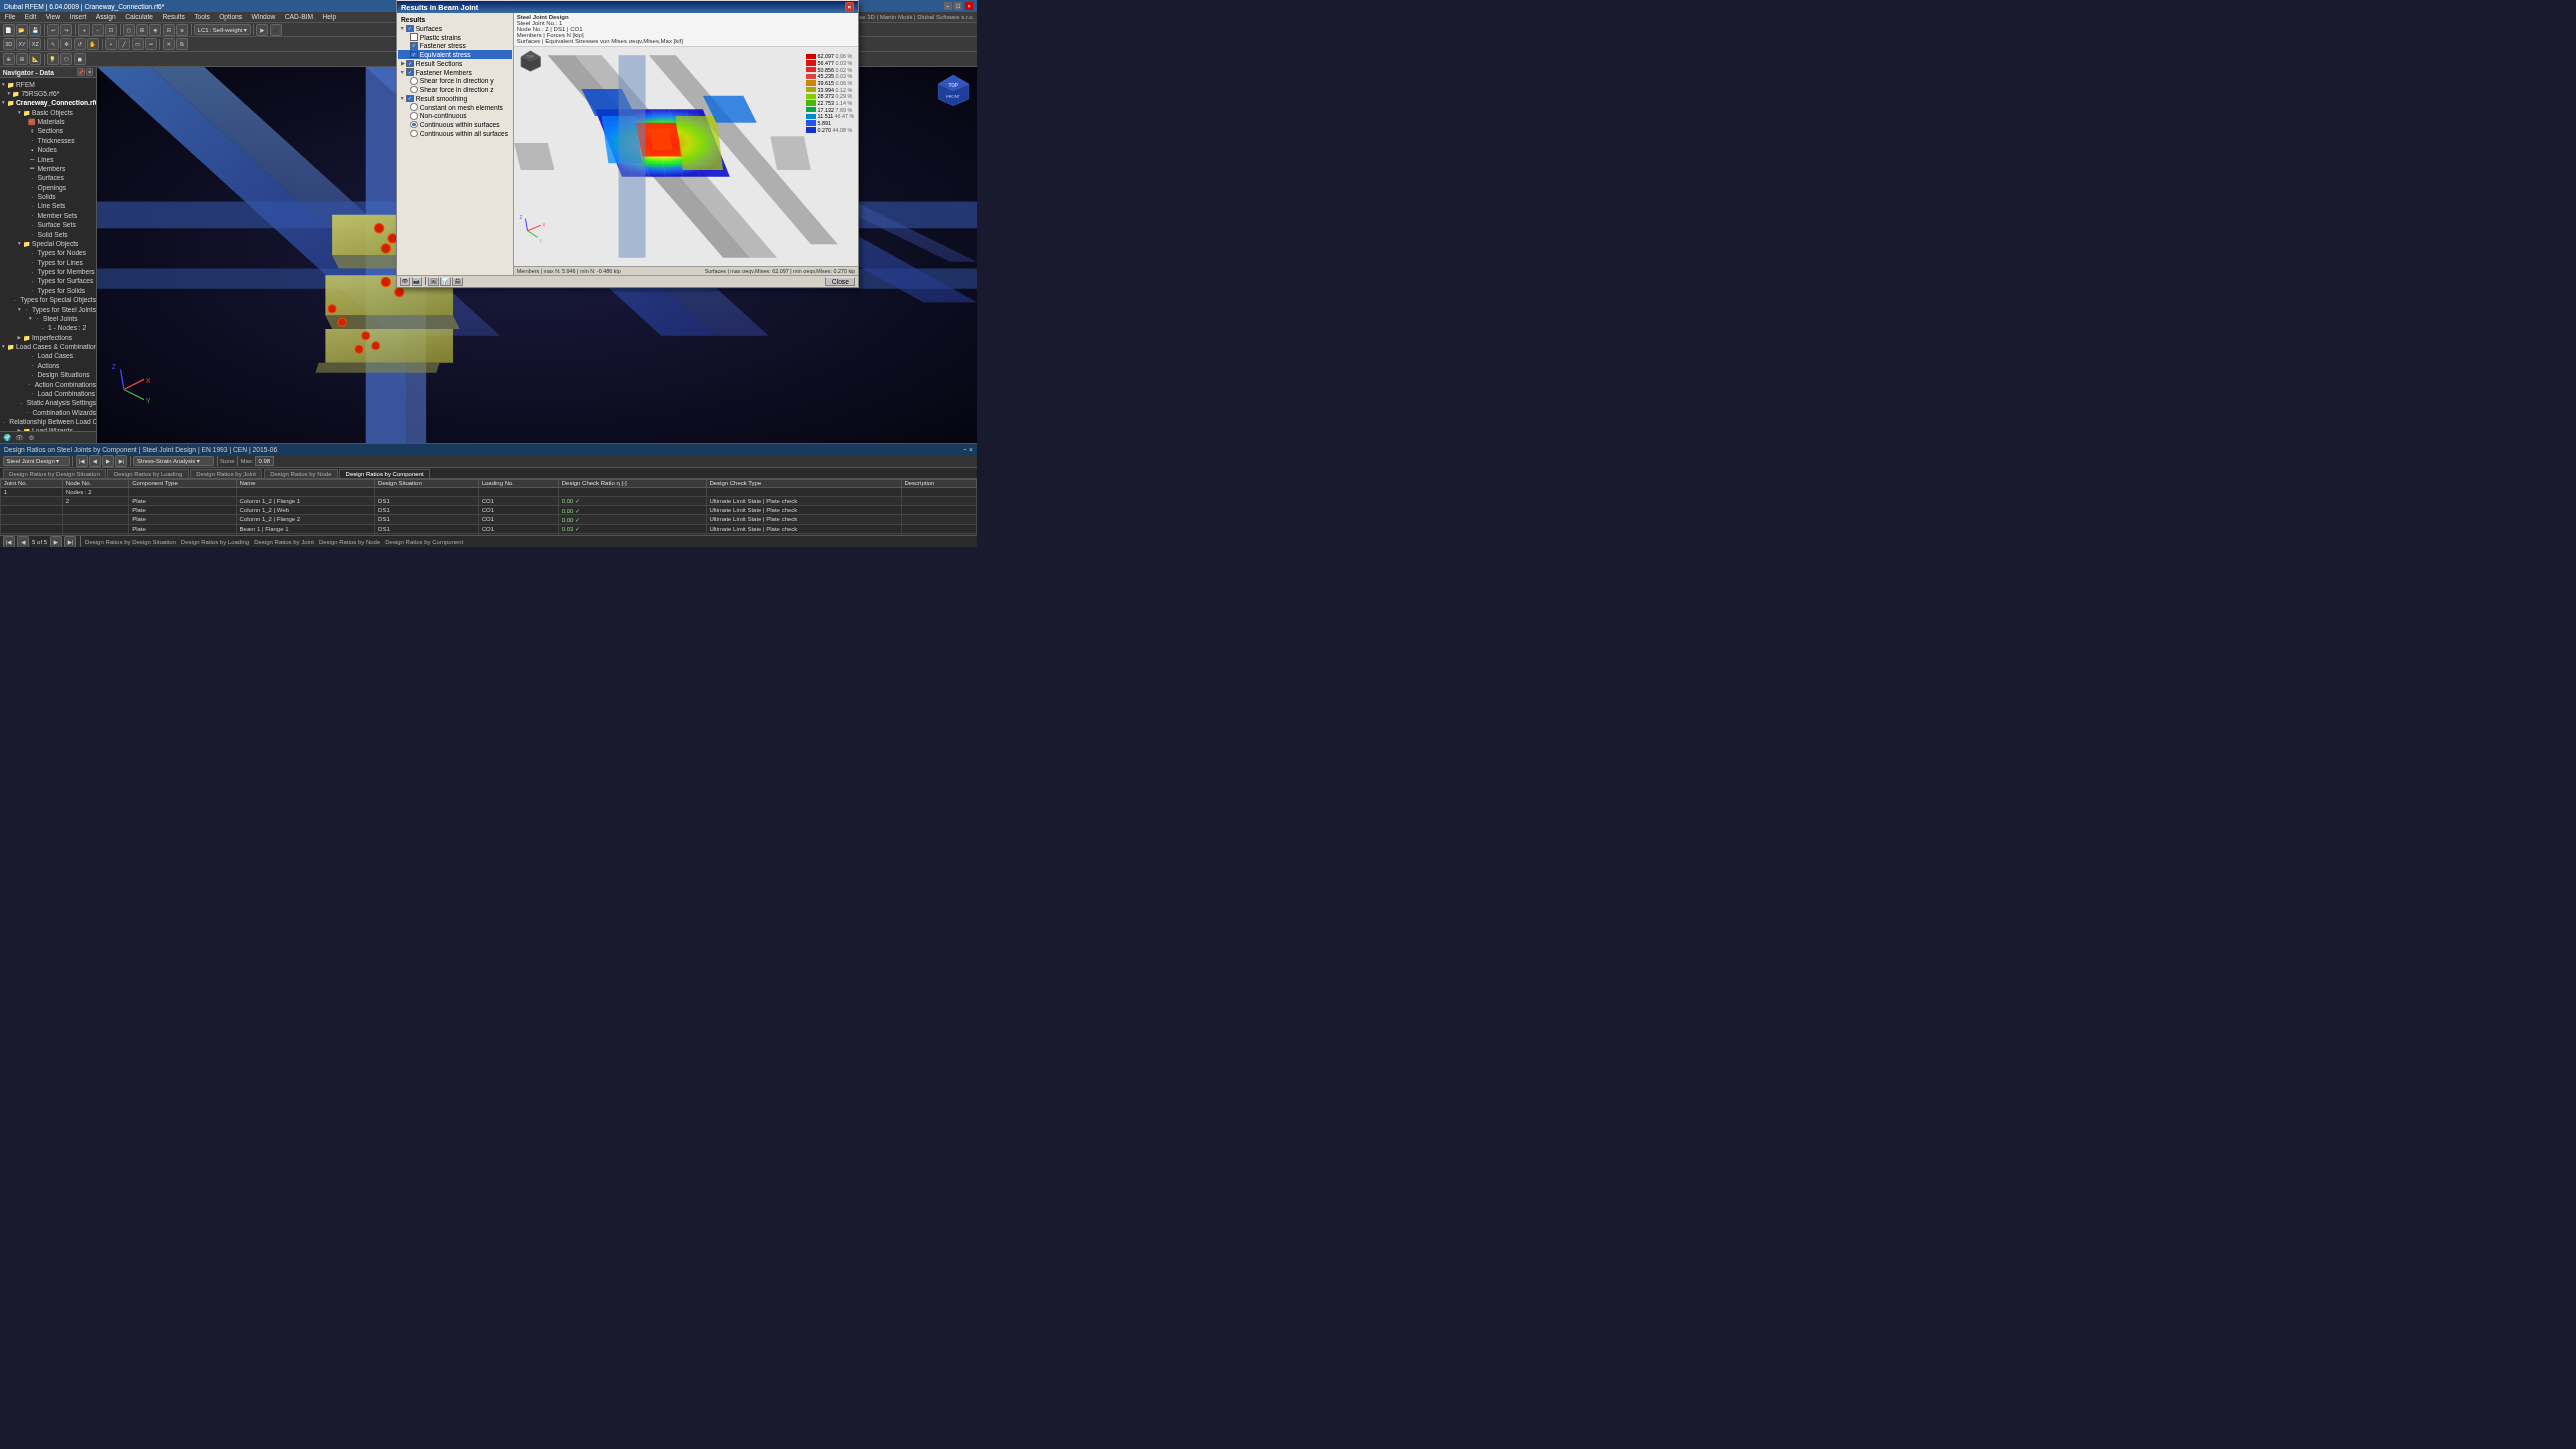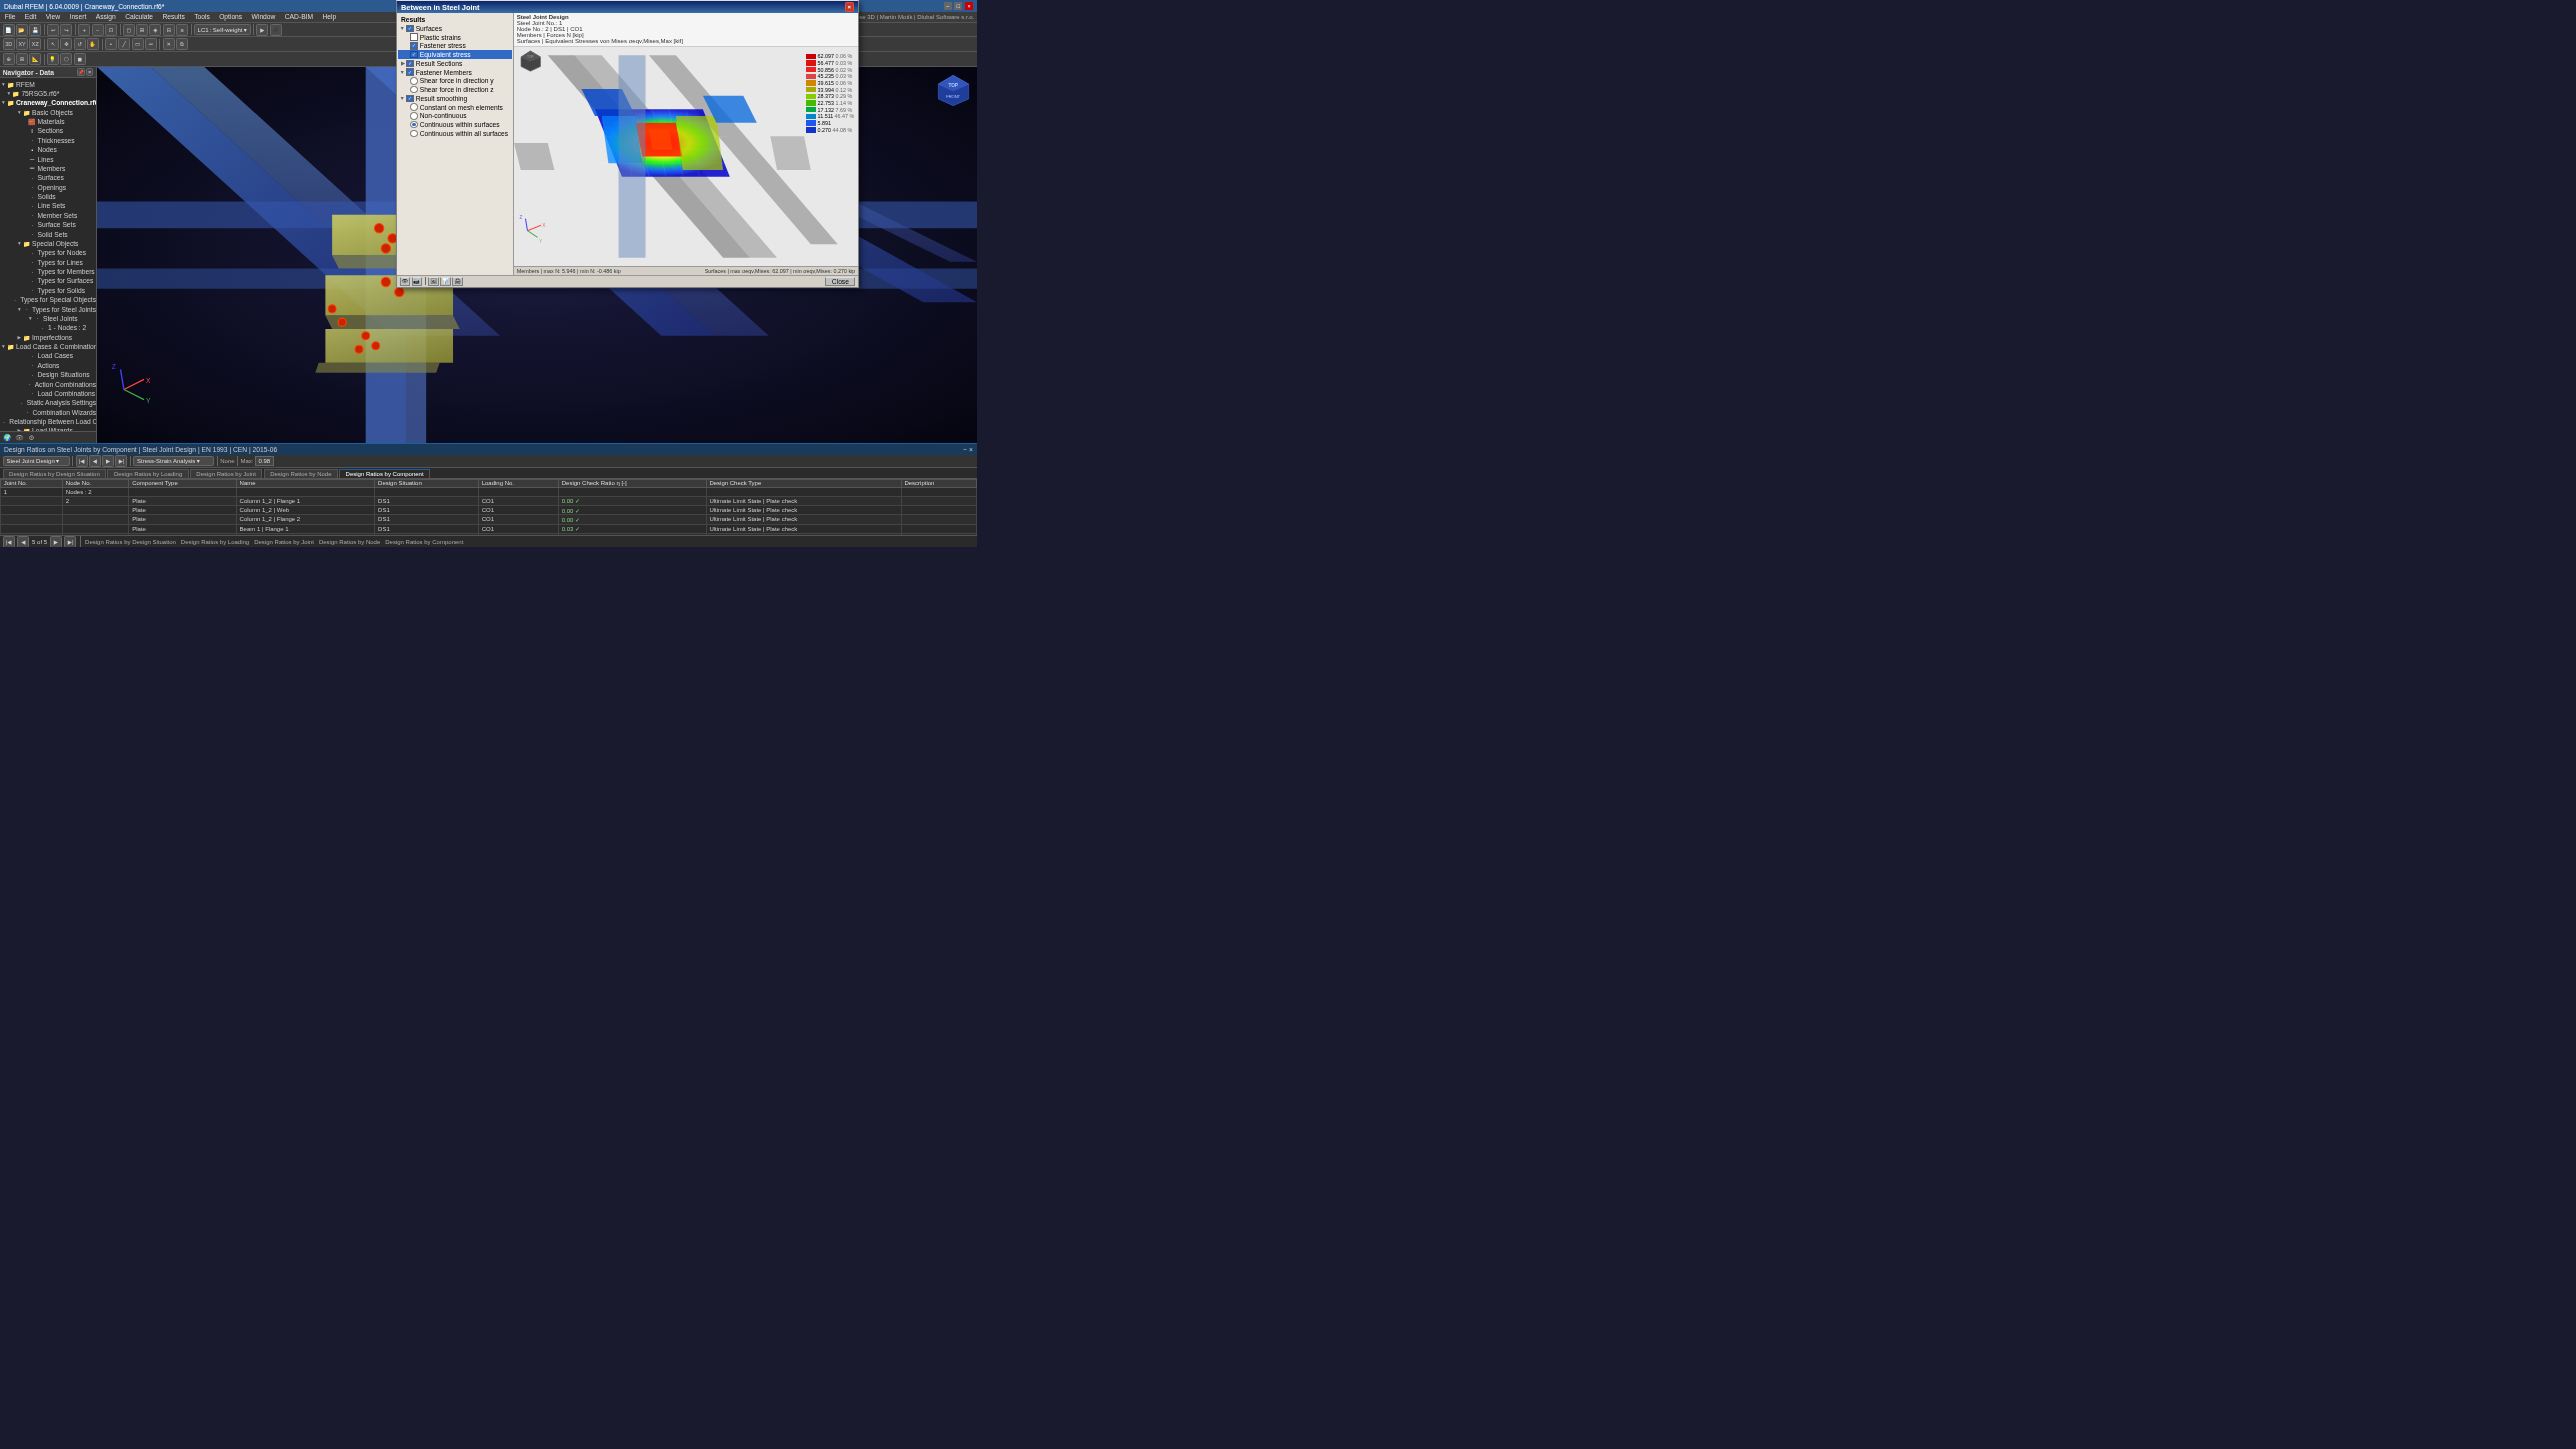--- a/index.html
+++ b/index.html
@@ -888,21 +888,21 @@
         <text x="27" y="22" text-anchor="middle" fill="#aaccff" font-size="7" font-weight="bold">TOP</text>
         <text x="27" y="38" text-anchor="middle" fill="#aaccff" font-size="6">FRONT</text>
       </svg>
     </div>
   </div>
 
 </div>
 
 <div id="steel-joint-dialog">
   <div id="dialog-title">
-    <span>Between in Steel Joint</span>
+    <span>Results in Beam Joint</span>
     <div id="dialog-close-btn">×</div>
   </div>
 
   <div id="dialog-body">
 
     <div id="dialog-left">
       <div class="results-header">Results</div>
 
       <div class="result-tree-item">
         <span style="font-size:5.4px;margin-right:1.3px;color:#666;">▼</span>

